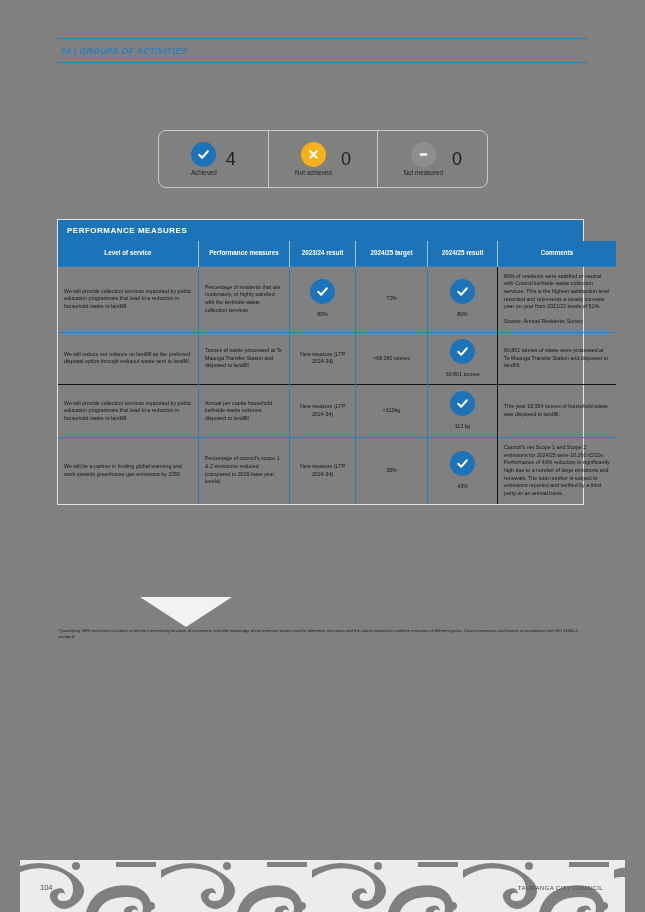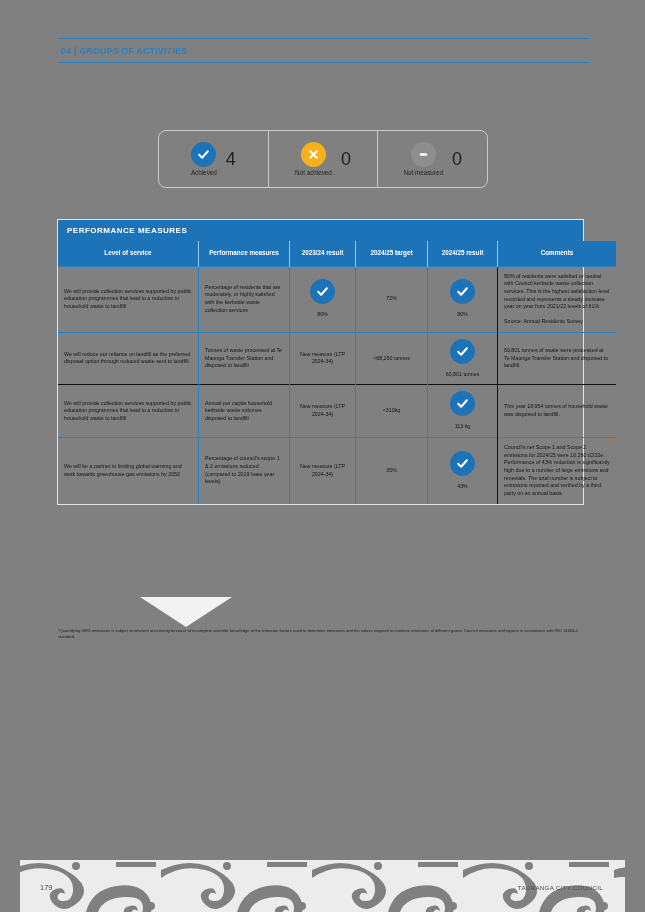--- a/index.html
+++ b/index.html
@@ -27,20 +27,21 @@
     background: #2a7fc1;
     width: 100%;
   }
   #section-header-title {
     font-size: 8.5px;
     font-weight: bold;
     letter-spacing: 0.4px;
     color: #2a7fc1;
     padding: 7px 0 6px 4px;
     white-space: nowrap;
+    font-style: italic;
   }
 
   
   #summary-bar {
     position: absolute;
     left: 158px;
     top: 130px;
     width: 330px;
     height: 58px;
     border: 1px solid #c9c9c9;
@@ -399,15 +400,15 @@
         </g>
         <g>
           <path d="M96 2 h40 v5 h-40 Z"></path>
           <path d="M247 2 h40 v5 h-40 Z"></path>
           <path d="M398 2 h40 v5 h-40 Z"></path>
           <path d="M549 2 h40 v5 h-40 Z"></path>
         </g>
       </g>
     </svg>
   </div>
-  <div id="footer-page-number">179</div>
+  <div id="footer-page-number">104</div>
   <div id="footer-org-name">TAURANGA CITY COUNCIL</div>
 </div>
 
 </body></html>

